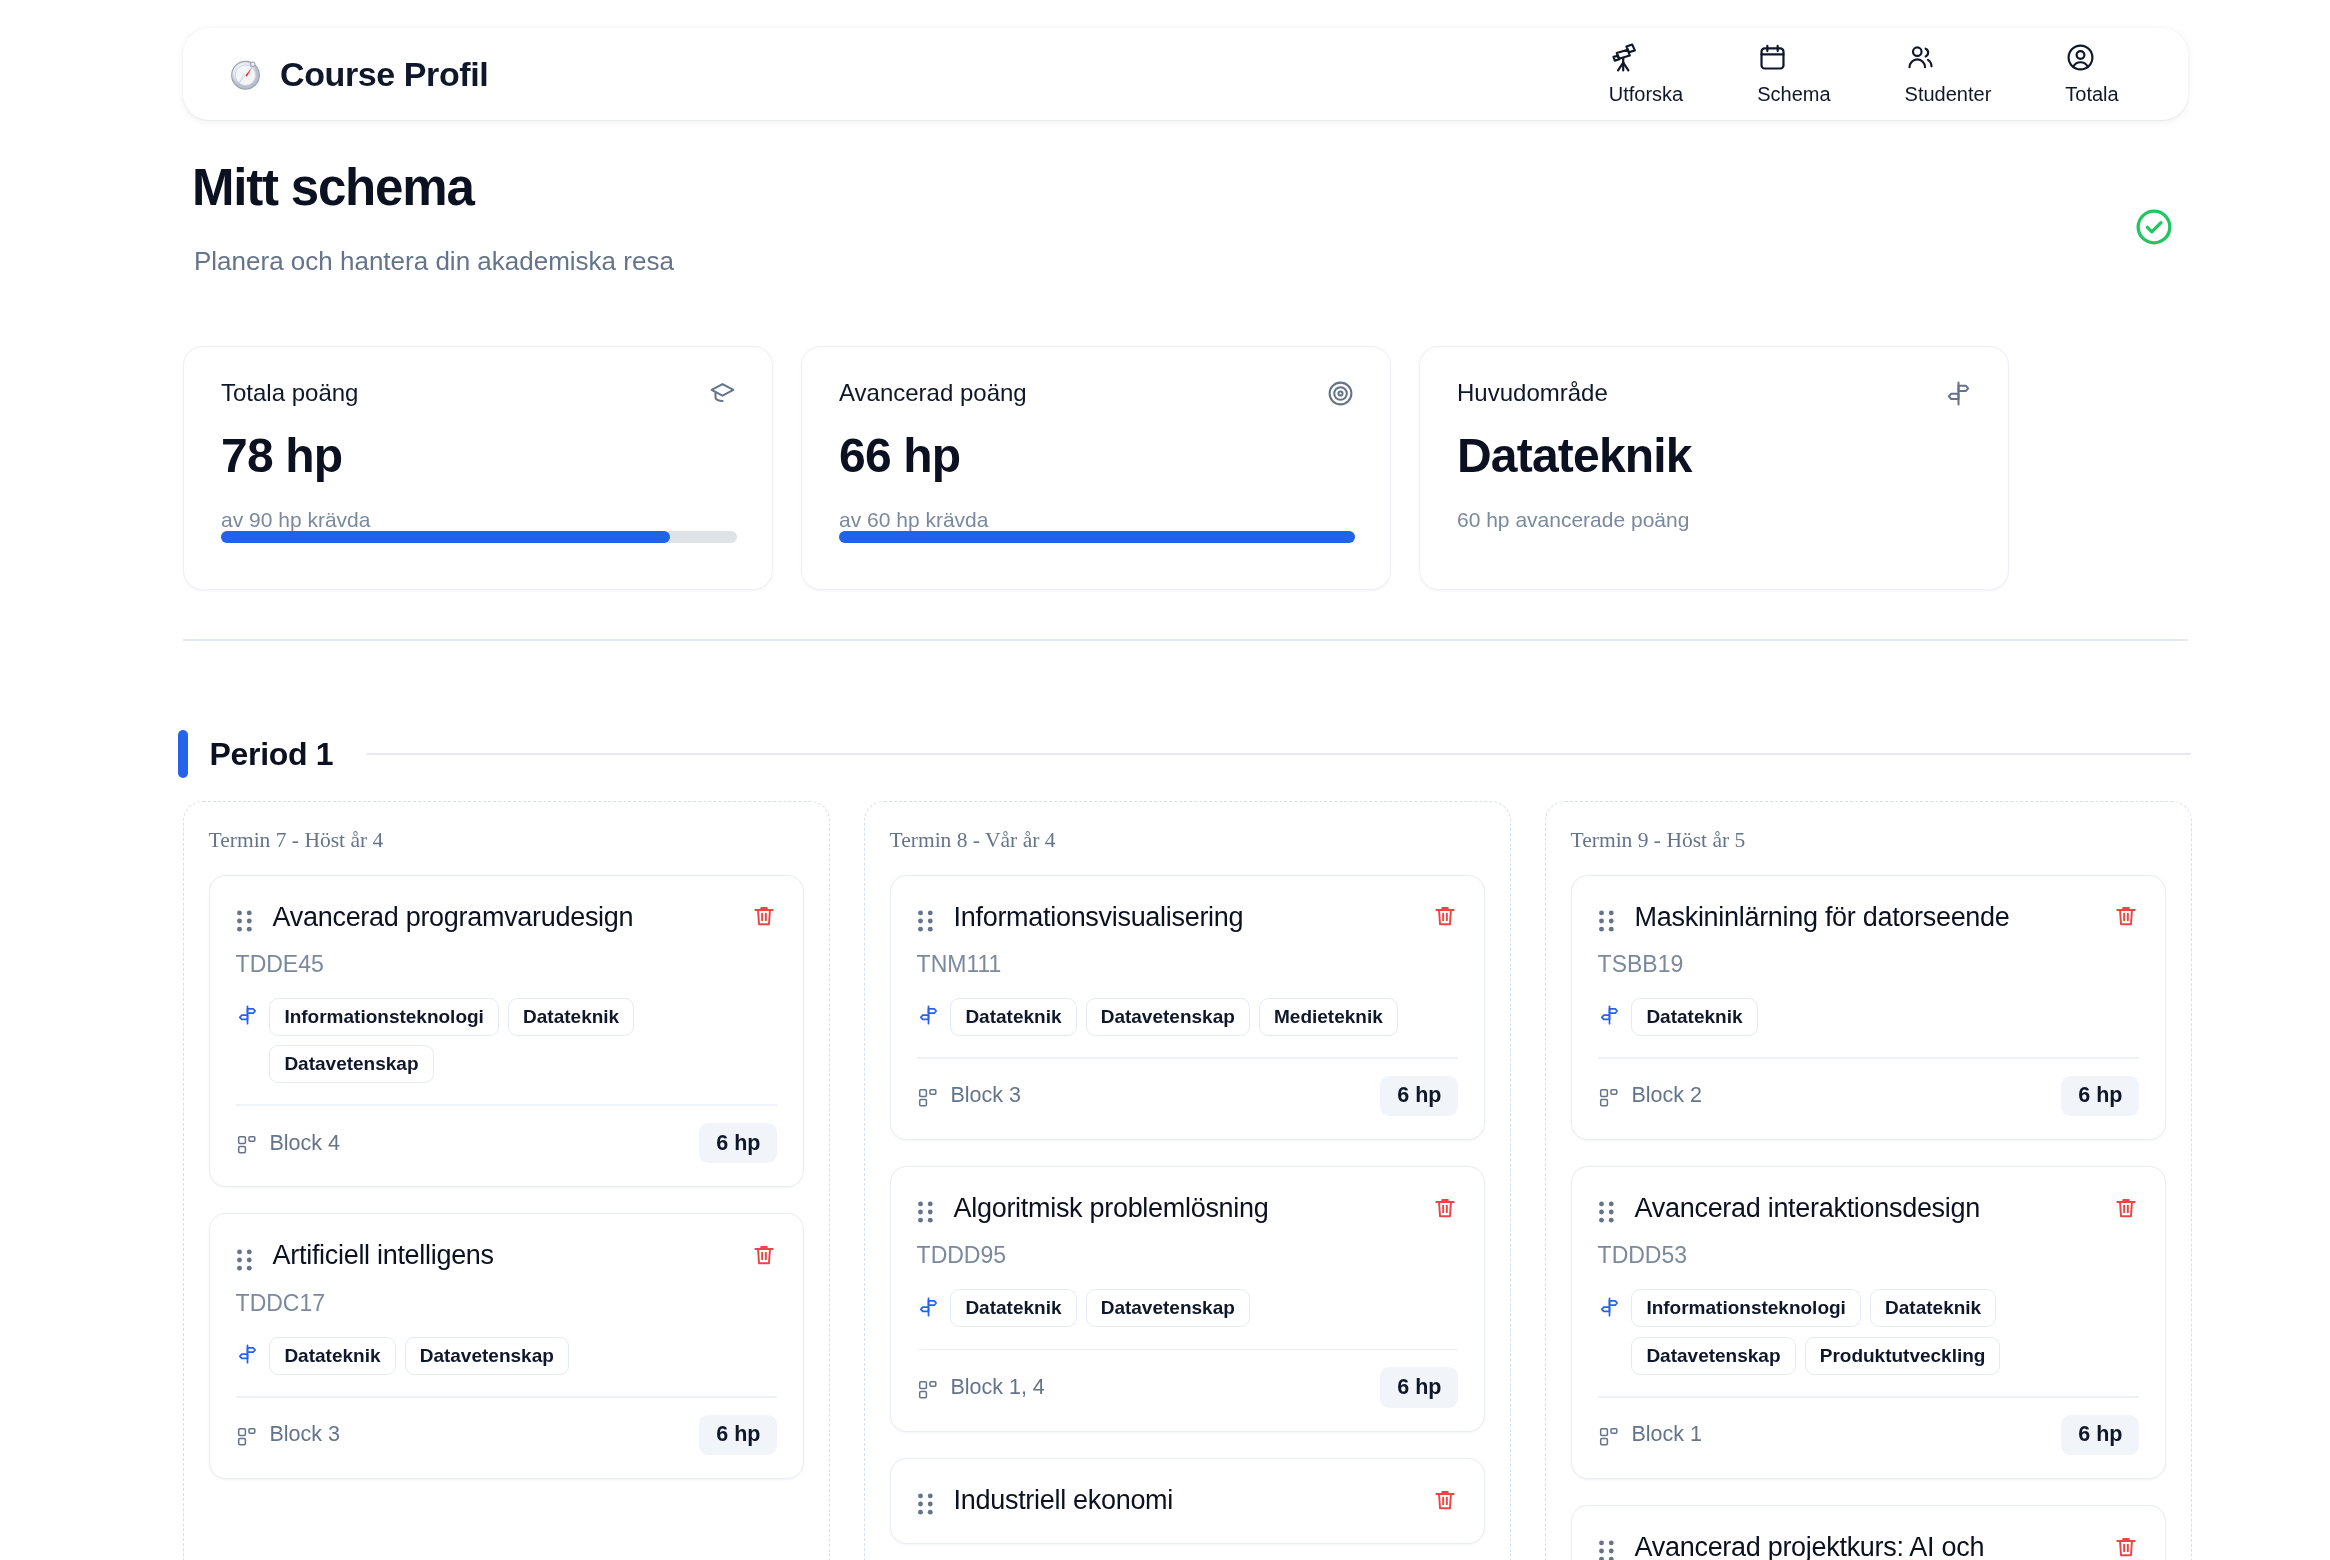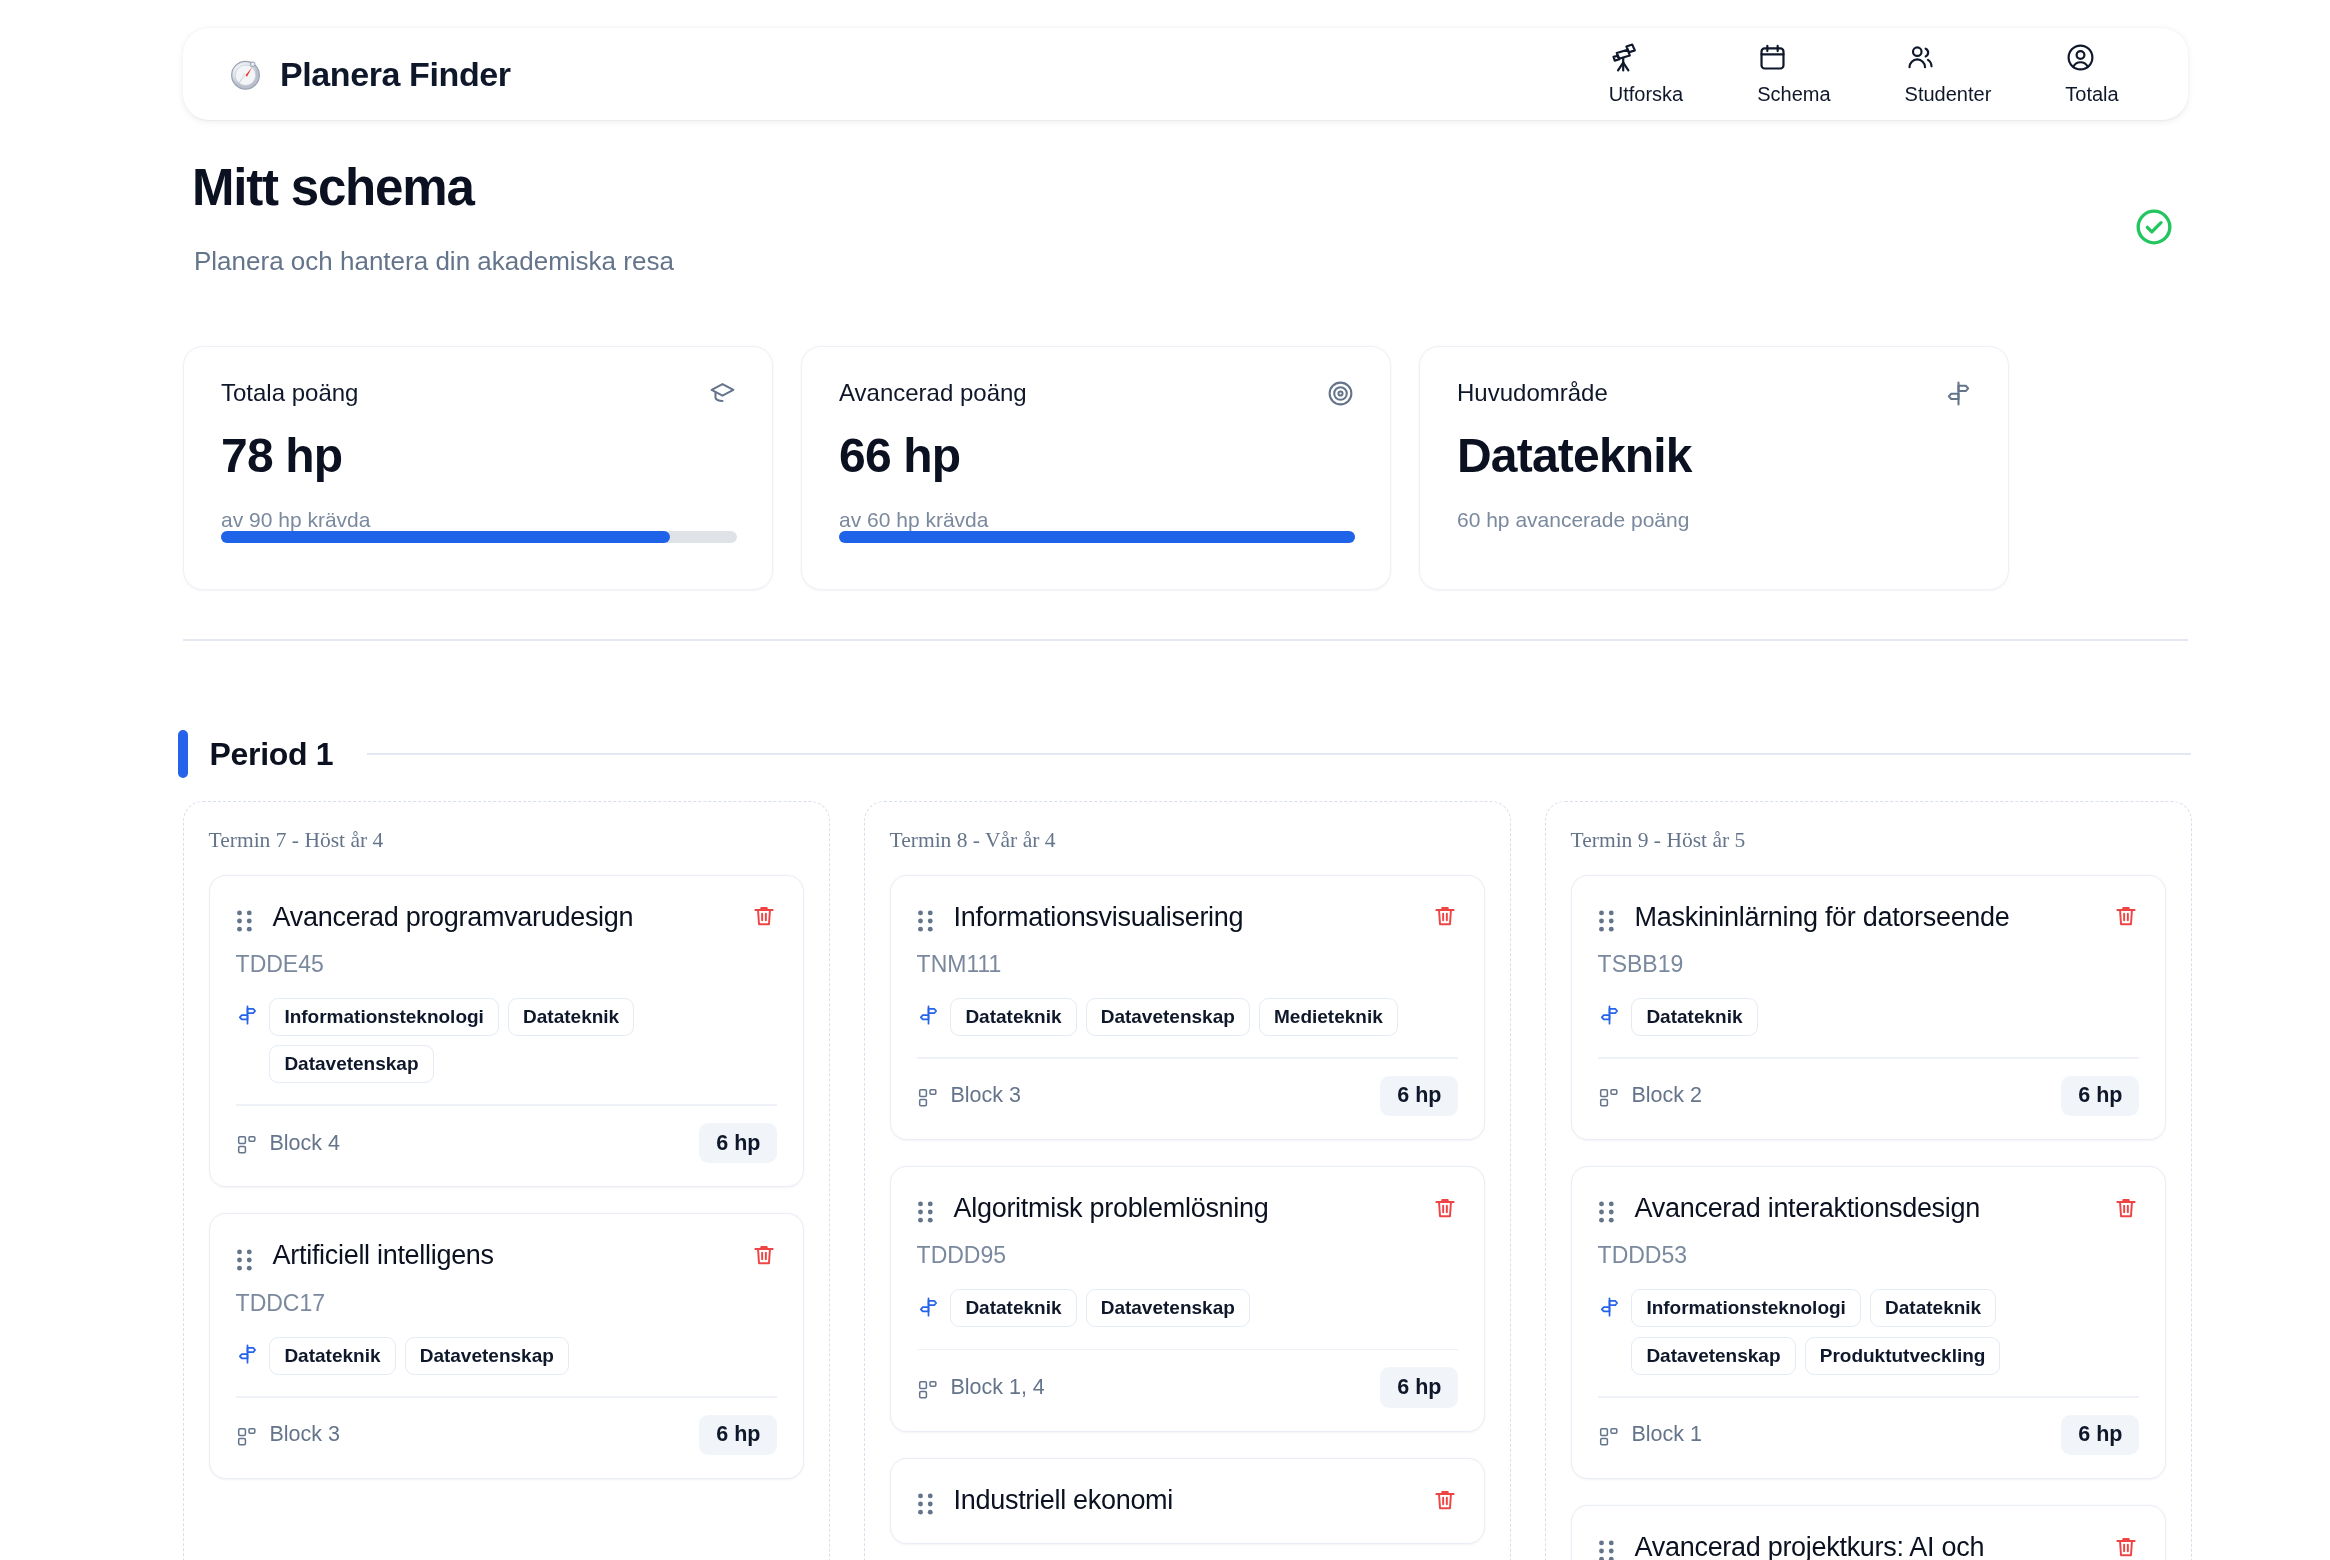--- a/index.html
+++ b/index.html
@@ -122,21 +122,21 @@
               <stop offset="70%" stop-color="#e2e6ee"></stop>
               <stop offset="100%" stop-color="#b9c0cc"></stop>
           </radialGradient>
         </defs>
         <circle cx="24" cy="25" r="19" fill="url(#cg)" stroke="#9aa3b2" stroke-width="1.6"></circle>
         <circle cx="24" cy="25" r="14" fill="#f3f5f8" stroke="#c3cad6" stroke-width="1"></circle>
         <circle cx="34" cy="10" r="3" fill="#eef1f5" stroke="#9aa3b2" stroke-width="1.4"></circle>
         <polygon points="24,25 33,14 26,27" fill="#e8372b"></polygon>
         <polygon points="24,25 15,36 22,23" fill="#f2f4f7" stroke="#b9c0cc" stroke-width=".6"></polygon>
       </svg>
-      <span class="brand-title">Planera Finder</span>
+      <span class="brand-title">Course Profil</span>
     </div>
 
     <div class="nav-items">
       <div class="nav-item">
         <svg width="31" height="31" viewBox="0 0 24 24" fill="none" stroke="#0f172a" stroke-width="1.7" stroke-linecap="round" stroke-linejoin="round">
           <path d="M13.5 3.5 18 2l2 4.5-4.5 1.5z"></path>
           <path d="M6 8.5 14.5 6l1.6 4.5L7.6 13z"></path>
           <path d="M3.5 11.5 7 10.6l1 2.8-3.5 1z"></path>
           <path d="M11 12.5 11 22"></path>
             <path d="M11 16l-4 6"></path>

